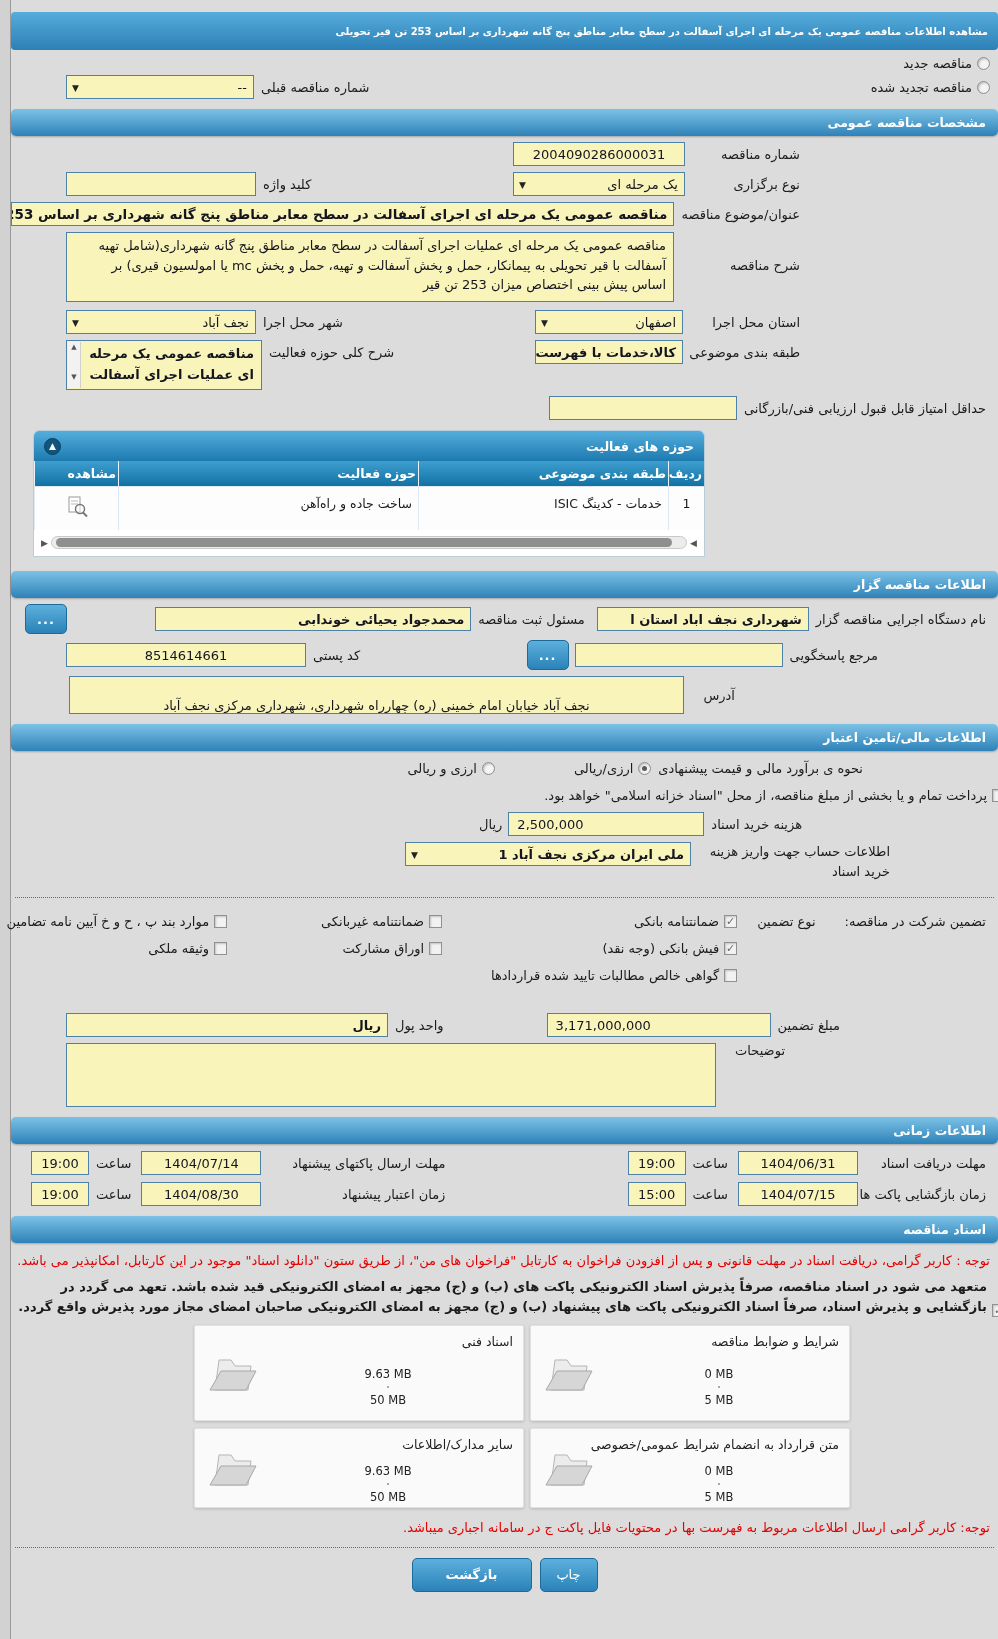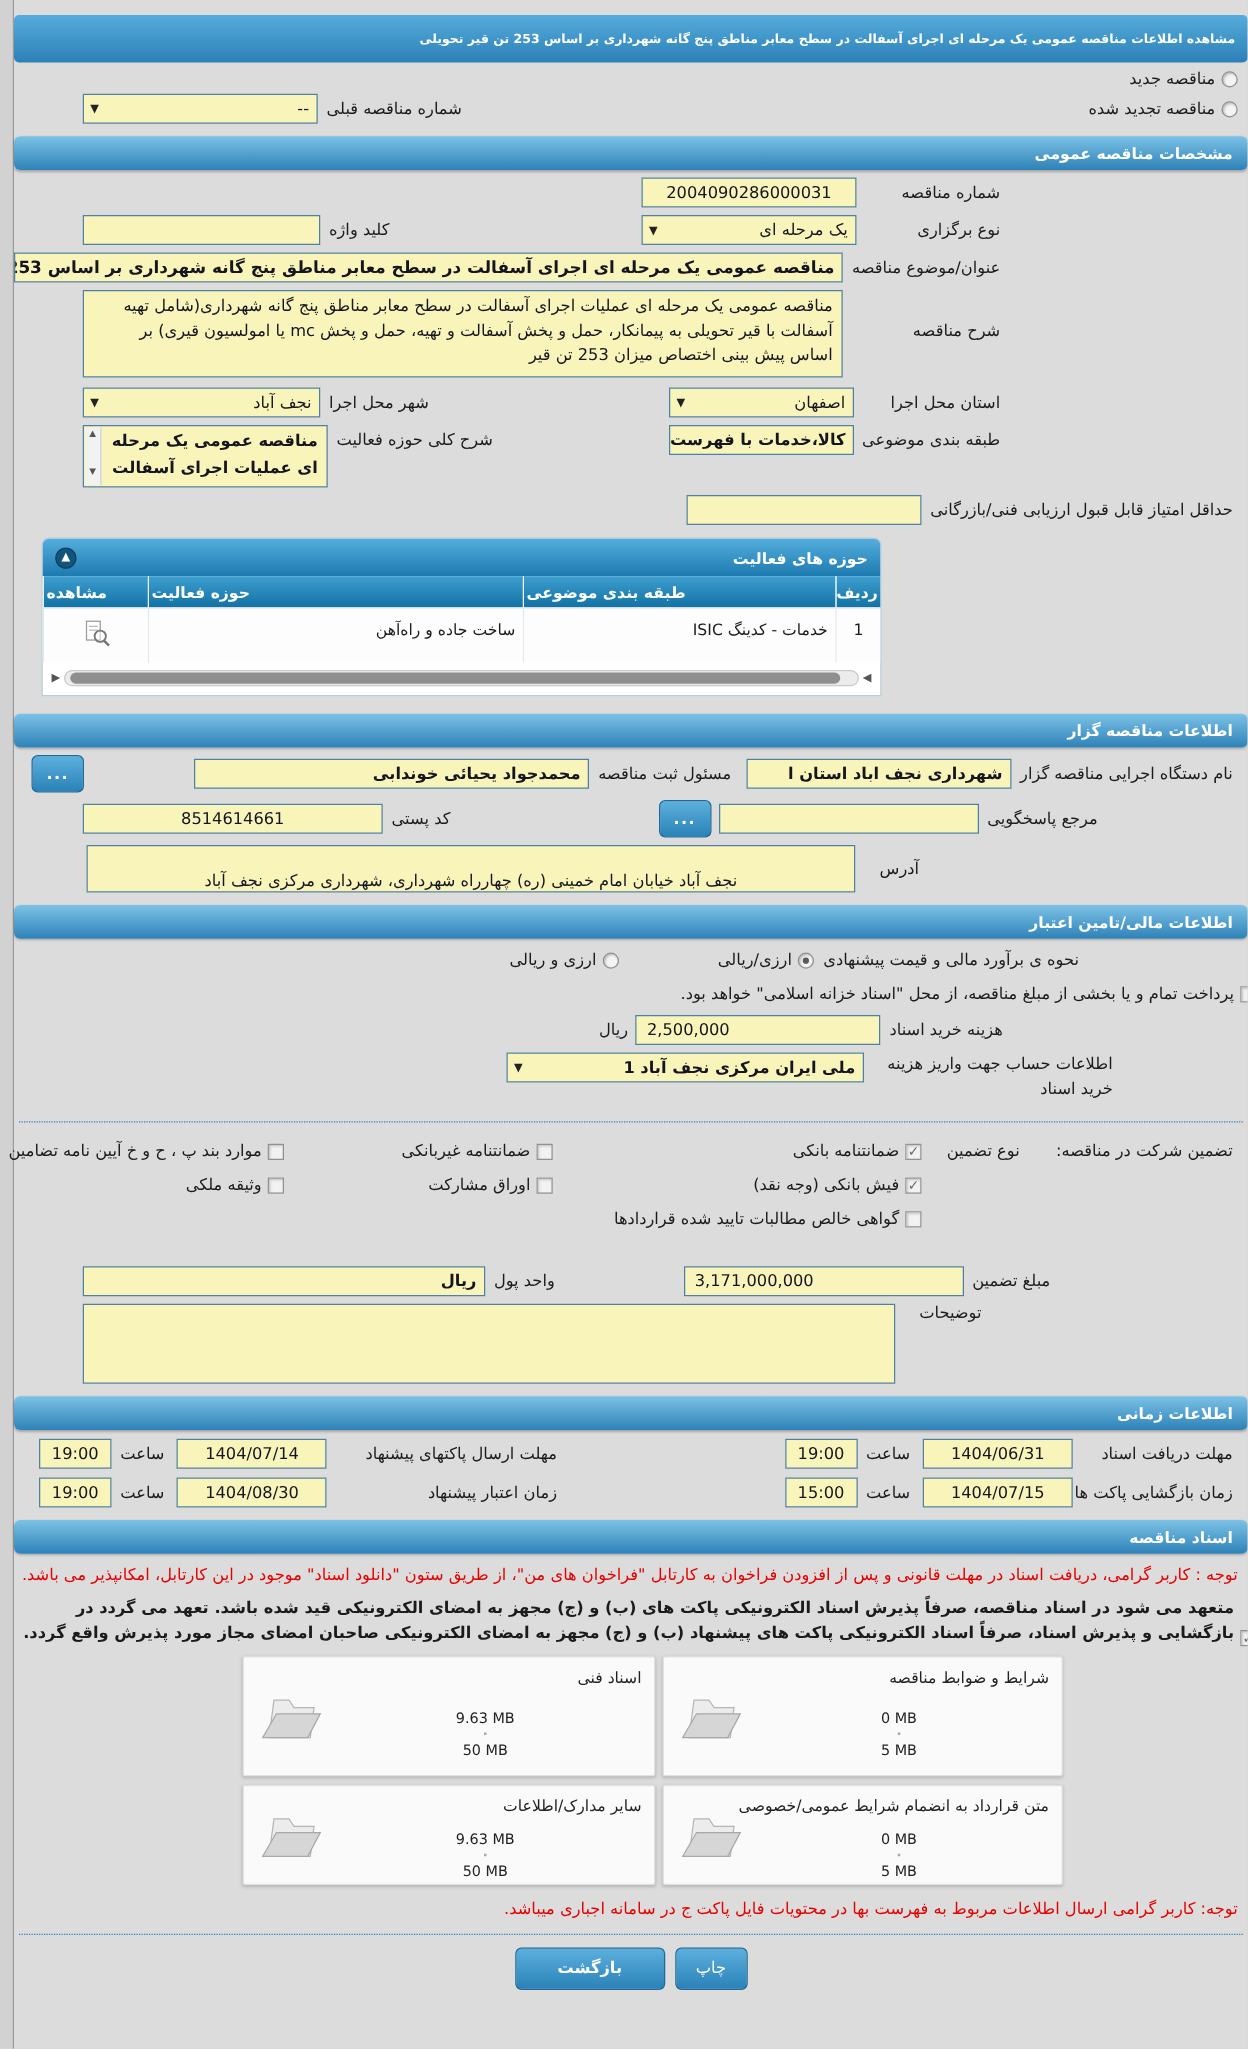--- a/index.html
+++ b/index.html
@@ -29,21 +29,21 @@
     margin-left:5px; flex:none; font-size:11px; line-height:11px; color:#6a6a6a; text-align:center; font-weight:bold; }
 
   .btn3d { background:linear-gradient(#5cb0dd,#2a82b8); border:1px solid #1c6a99; border-radius:5px; color:#fff; display:flex; align-items:center; justify-content:center; cursor:pointer; }
 
   
   .panel { margin:10px 293px 0 auto; width:672px; border:1px solid #b9cdd9; background:#fff; border-radius:6px 6px 0 0; }
   .panelhdr { height:30px; background:linear-gradient(#54aedd,#1d7ab0); border-radius:5px 5px 0 0; display:flex; align-items:center; padding:0 10px;
     color:#fff; font-weight:bold; font-size:12.5px; }
   .collapse { margin-right:auto; width:17px; height:17px; border-radius:50%; background:#11557e; border:1px solid #0b3f5e; color:#fff; font-size:9px; line-height:15px; text-align:center; }
   .tgrid { display:grid; grid-template-columns:36px 250px 300px 84px; }
-  .th { background:linear-gradient(#3d9ecf,#1272a4); color:#fff; font-weight:bold; font-size:12.5px; text-align:left; padding:5px 2px; border-left:1px solid #e8f2f8; }
+  .th { background:linear-gradient(#3d9ecf,#1272a4); color:#fff; font-weight:bold; font-size:12.5px; text-align:right; padding:5px 2px; border-left:1px solid #e8f2f8; }
   .td { background:#fdfdfd; padding:9px 6px; border-left:1px solid #dfe8ee; border-top:1px solid #dfe8ee; font-size:12.5px; }
   .hscroll { display:flex; align-items:center; margin:5px 4px 6px 4px; height:15px; }
   .hscroll .track { flex:1; height:13px; background:#ececec; border:1px solid #c9c9c9; border-radius:7px; position:relative; }
   .hscroll .thumb { position:absolute; top:1px; bottom:1px; left:4px; right:14px; background:#8f8f8f; border-radius:6px; }
   .arr { font-size:9px; color:#555; padding:0 3px; }
 
   .dotted { border-top:1px dotted #2e7fb5; margin:16px 4px 0 4px; }
 
   .chkgrid { display:grid; grid-template-columns:295px 215px 285px; row-gap:12px; align-items:start; }
   .chkitem { display:flex; align-items:center; }

